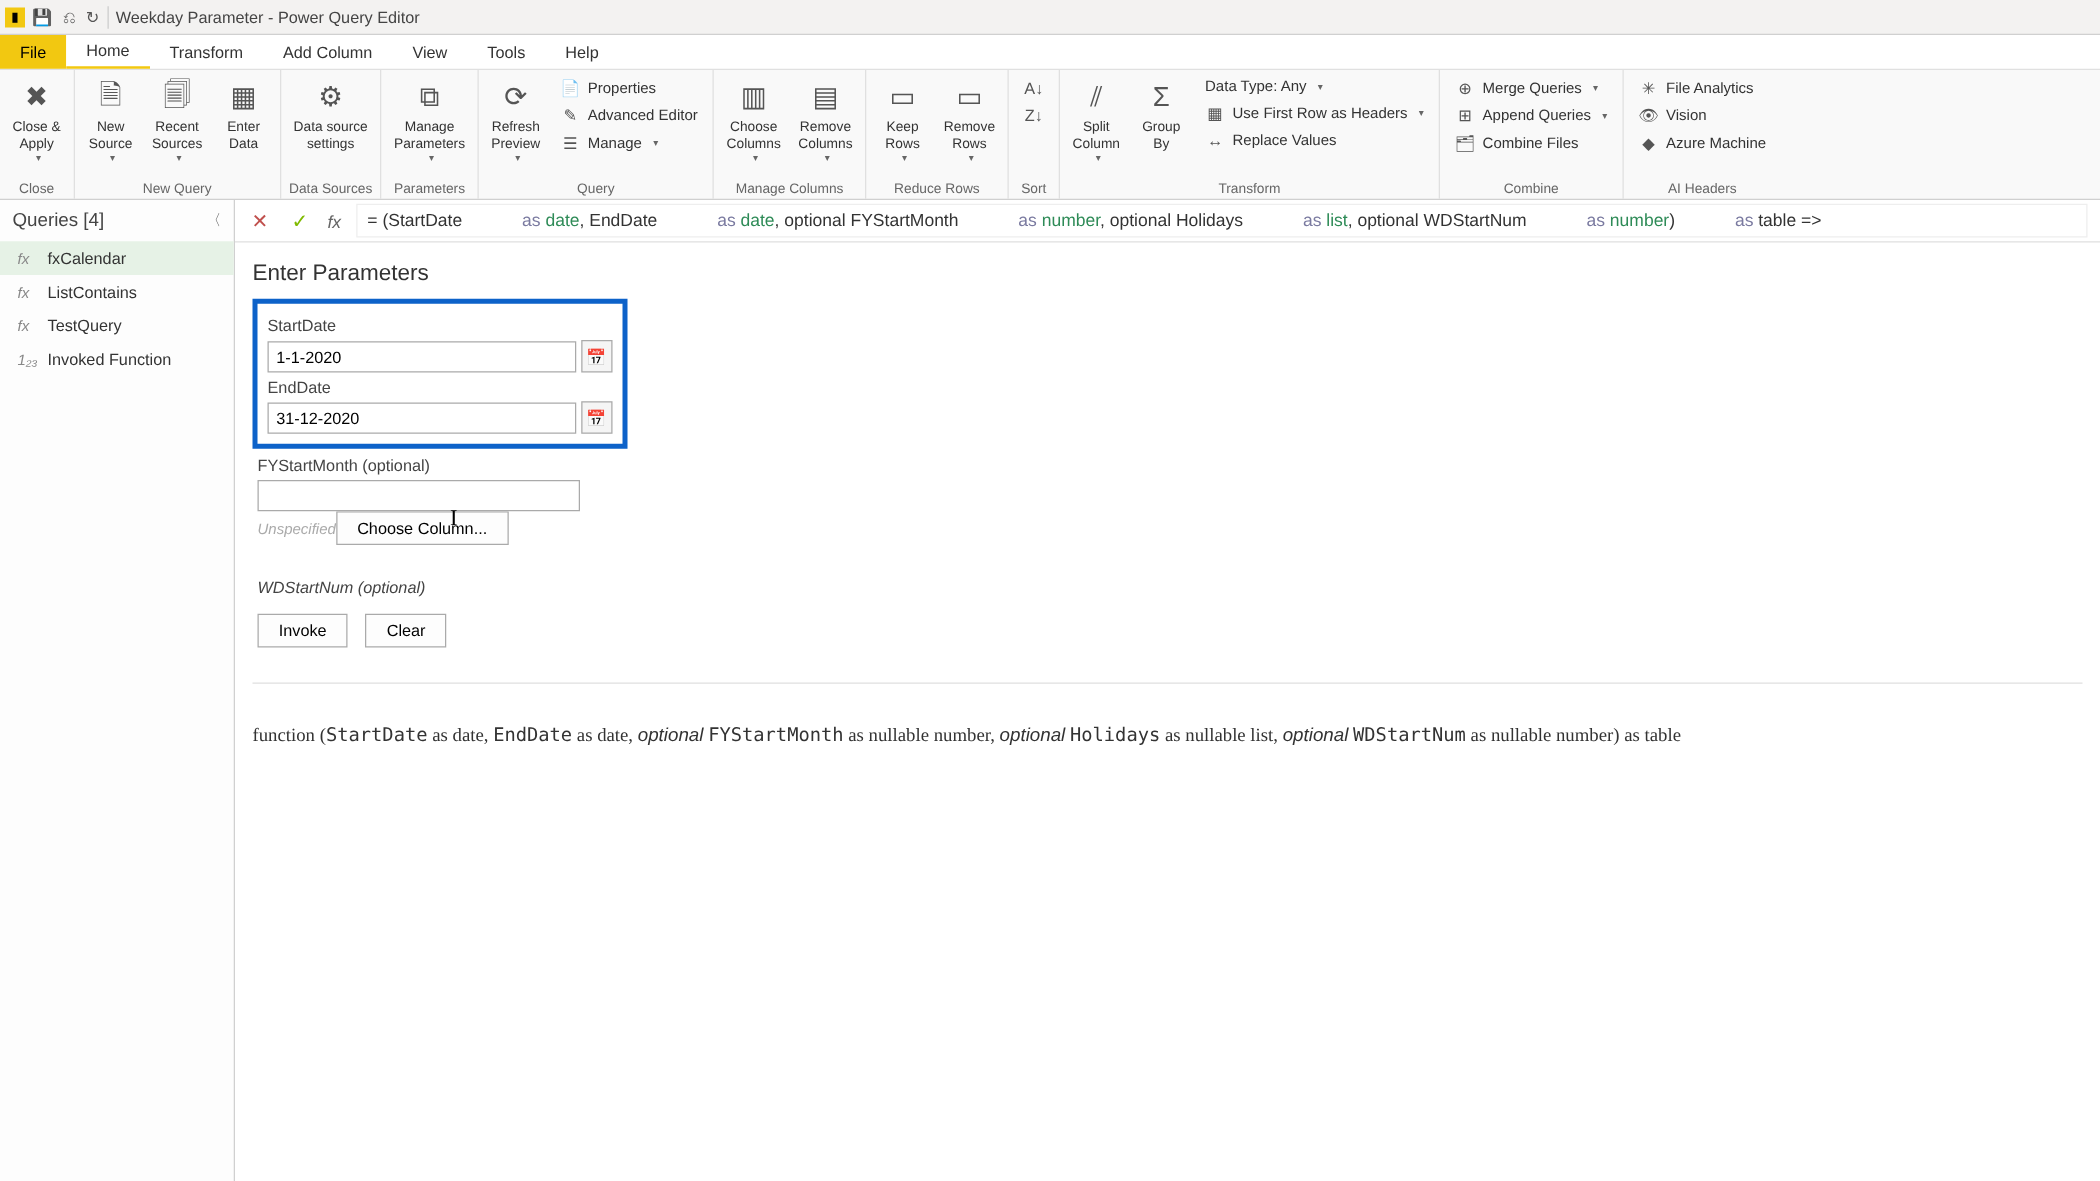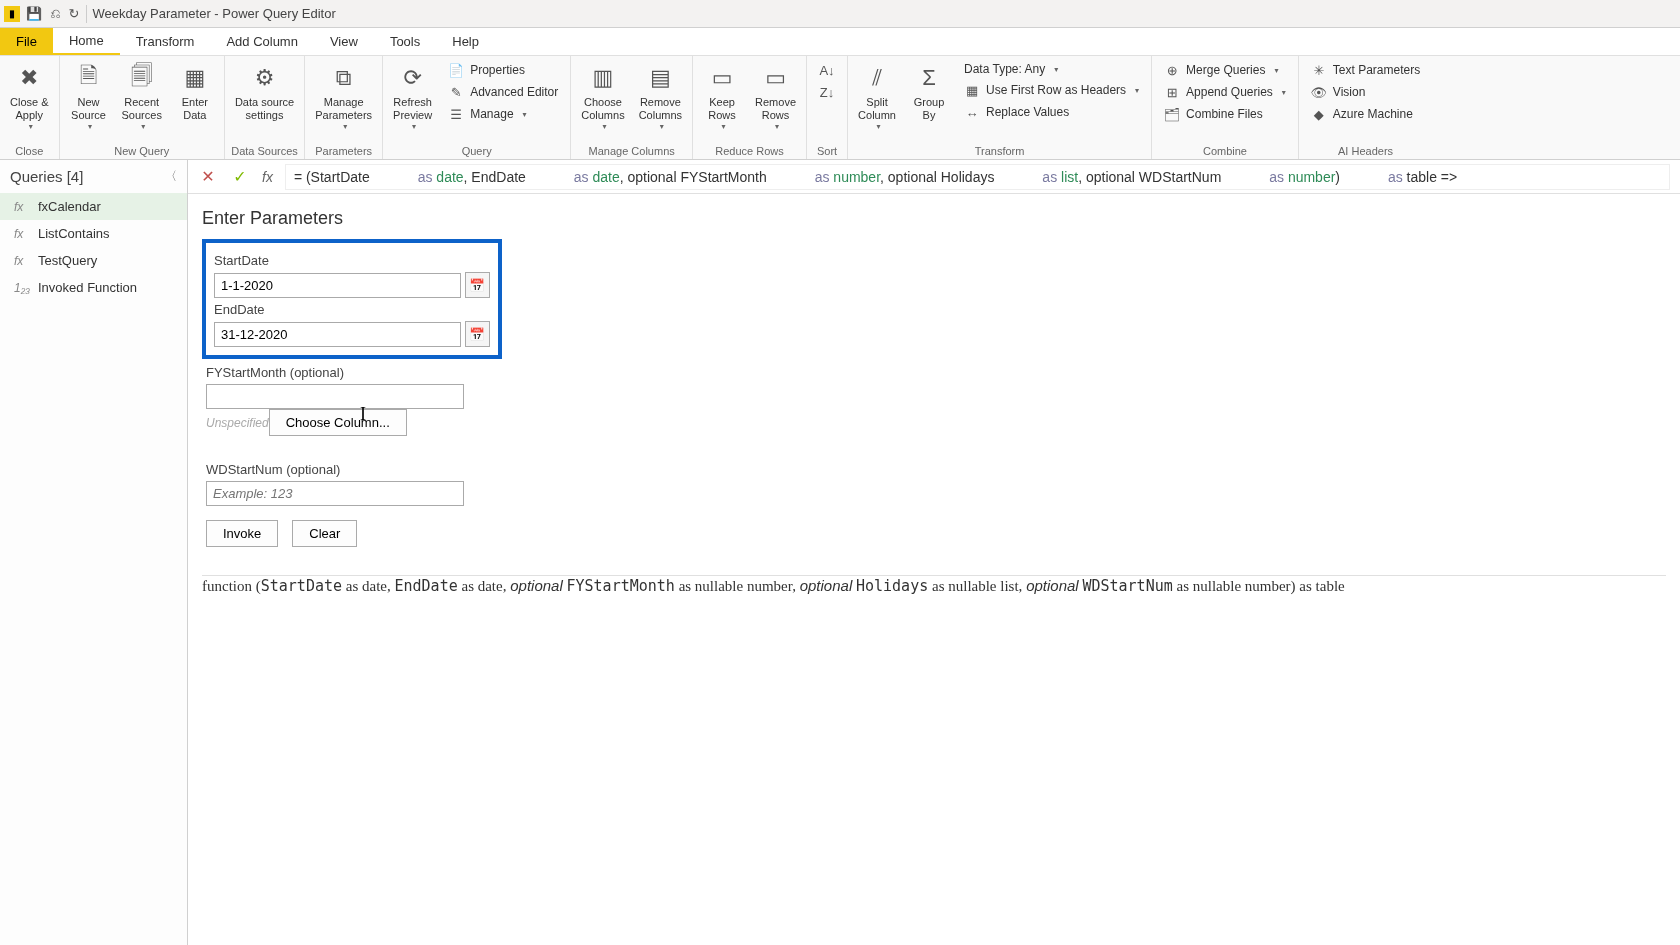--- a/index.html
+++ b/index.html
@@ -63,21 +63,21 @@
 .date-row { display: flex; gap: 4px; align-items: center; }
 .txtin { border: 1px solid #aaa; padding: 4px 6px; font-size: 13px; background: #fff; }
 .txtin.date { width: 256px; }
 .cal-btn { width: 26px; height: 26px; border: 1px solid #aaa; background: #f5f5f5; display: flex; align-items: center; justify-content: center; font-size: 13px; cursor: pointer; }
 .plain-block { margin-left: 4px; }
 .txtin.plain { width: 258px; }
 .placeholder { color: #aaa; font-style: italic; }
 .btnrow { display: flex; gap: 14px; margin-top: 14px; }
 .btn { border: 1px solid #aaa; background: #fdfdfd; padding: 5px 16px; font-size: 13px; cursor: pointer; }
 .choose-col-row { display: flex; align-items: center; }
-.sig { margin-top: 28px; border-top: 1px solid #e0e0e0; padding-top: 1px; font-size: 15px; font-family: "Segoe UI", serif; }
+.sig { margin-top: 28px; border-top: 1px solid #e0e0e0; padding-top: 32px; font-size: 15px; font-family: "Segoe UI", serif; }
 .sig .mono { font-family: Consolas, monospace; }
 .sig .it { font-style: italic; }
 .caret-line { position: relative; }
 .caret-mark { position: absolute; left: 154px; top: 20px; font-size: 18px; color: #000; font-family: serif; }
 </style>
 </head>
 <body>
 
 <div class="titlebar">
   <span class="qicon">▮</span>
@@ -273,21 +273,21 @@
       </div>
     </div>
     <div class="label">Combine</div>
   </div>
 
   <div class="group" style="border-right:none;">
     <div class="controls">
       <div class="rbtn-sm-col">
         <div class="rbtn-sm">
             <span class="mini-ico">✳</span>
-            <span>Text Parameters</span>
+            <span>File Analytics</span>
           </div>
         <div class="rbtn-sm">
             <span class="mini-ico">👁</span>
             <span>Vision</span>
           </div>
         <div class="rbtn-sm">
             <span class="mini-ico">◆</span>
             <span>Azure Machine</span>
           </div>
       </div>
@@ -351,22 +351,21 @@
         <div class="caret-line">
           <input class="txtin plain" value="" style="">
           <span class="caret-mark">I</span>
         </div>
 
         <div class="choose-col-row">
           <span class="placeholder">Unspecified</span>
           <button class="btn">Choose Column...</button>
         </div>
 
-        <div class="plabel" style="margin-top:26px;">WDStartNum (optional)</div>
-        <input class="txtin plain placeholder" style="font-style: italic; color: rgb(170, 170, 170);" placeholder="Example: 123">
+        <div class="plabel" style="margin-top:26px;font-style:italic;">WDStartNum (optional)</div>
 
         <div class="btnrow">
           <button class="btn">Invoke</button>
           <button class="btn">Clear</button>
         </div>
       </div>
 
       <div class="sig">
         function (<span class="mono">StartDate</span> as date, <span class="mono">EndDate</span> as date, <span class="it">optional</span> <span class="mono">FYStartMonth</span> as nullable number, <span class="it">optional</span> <span class="mono">Holidays</span> as nullable list, <span class="it">optional</span> <span class="mono">WDStartNum</span> as nullable number) as table
       </div>

